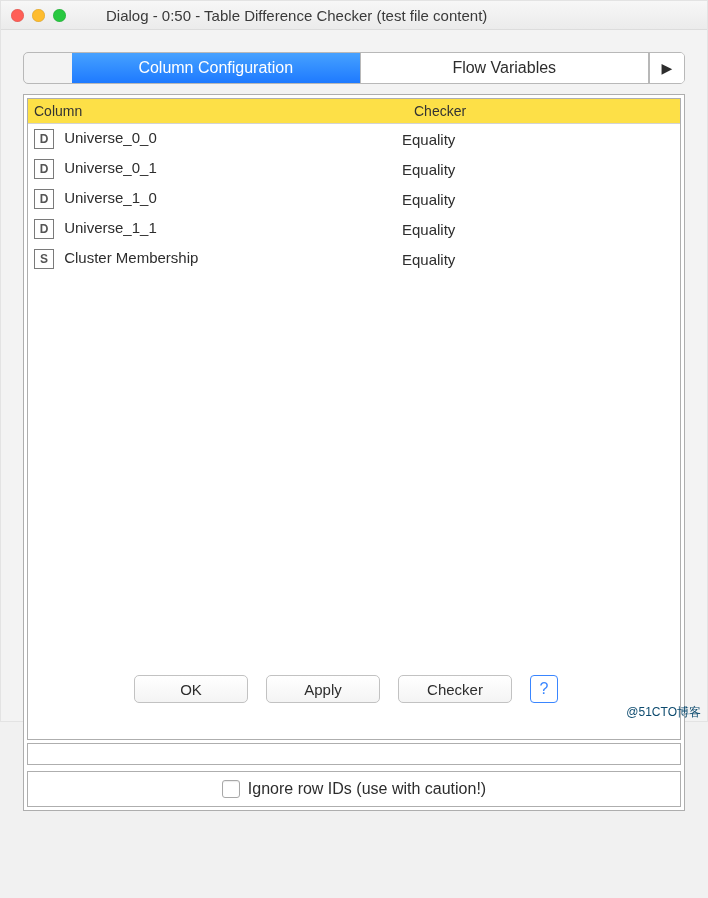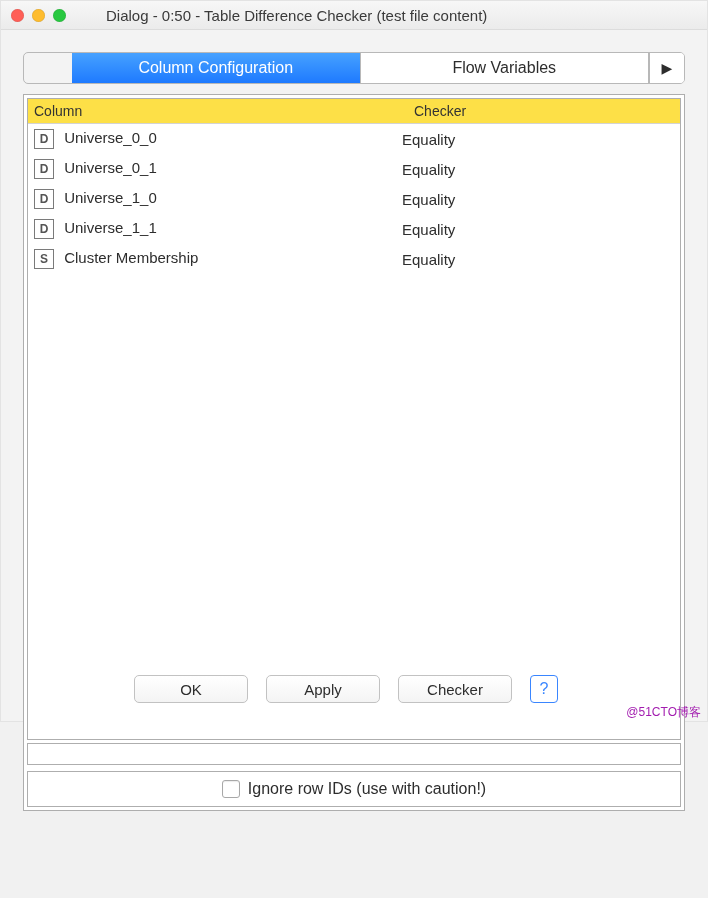--- a/index.html
+++ b/index.html
@@ -191,21 +191,21 @@
     justify-content: center;
     color: #3a86ff;
     font-size: 16px;
     background: #ffffff;
   }
   .watermark {
     position: absolute;
     right: 6px;
     bottom: 0px;
     font-size: 12px;
-    color: #a21caf;
+    color: #0c4a6e;
   }
 </style>
 </head>
 <body>
 
 <div class="window">
 
   <div class="titlebar">
     <div class="traffic-lights">
       <div class="tl red"></div>

